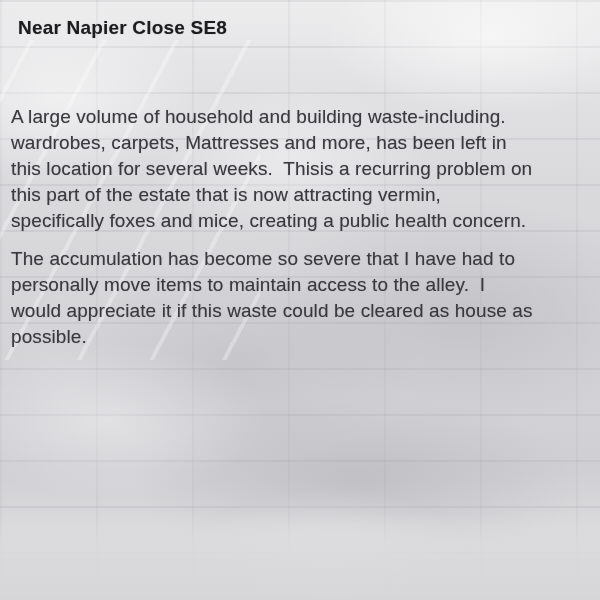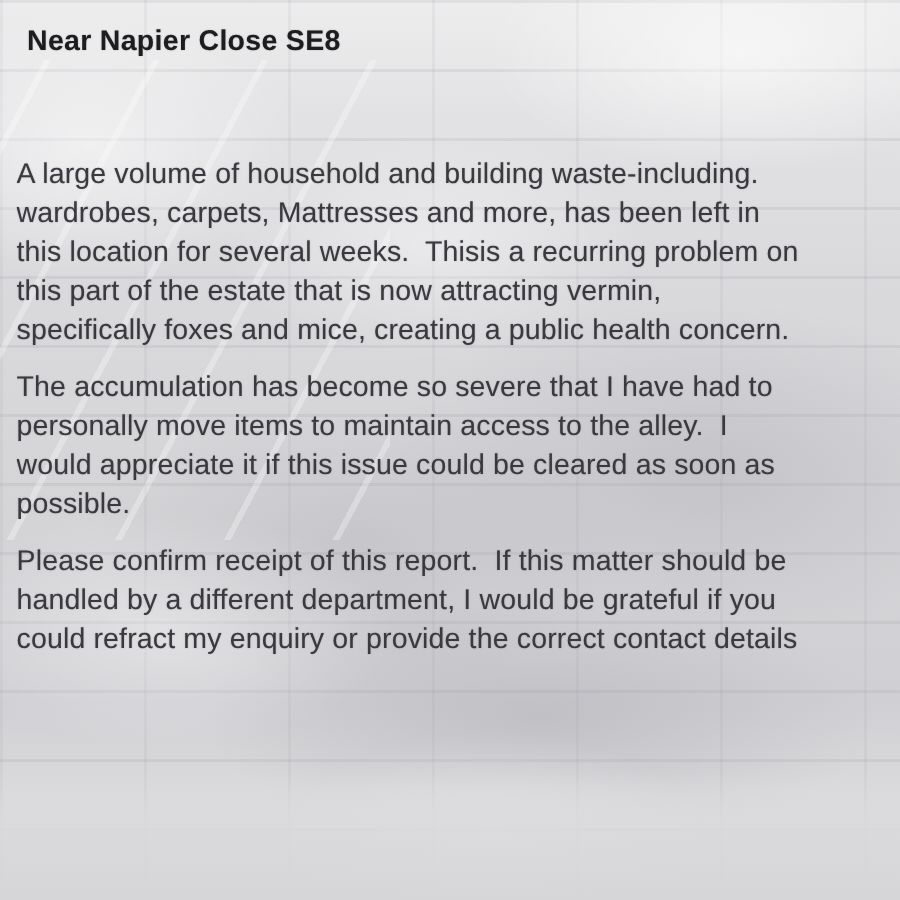--- a/index.html
+++ b/index.html
@@ -103,20 +103,17 @@
   <h1 class="title">Near Napier Close SE8</h1>
 
   <div class="body-text">
     <p>A large volume of household and building waste-including.
 wardrobes, carpets, Mattresses and more, has been left in
 this location for several weeks.  Thisis a recurring problem on
 this part of the estate that is now attracting vermin,
 specifically foxes and mice, creating a public health concern.</p>
     <p>The accumulation has become so severe that I have had to
 personally move items to maintain access to the alley.  I
-would appreciate it if this issue could be cleared as soon as
+would appreciate it if this waste could be cleared as house as
 possible.</p>
-    <p>Please confirm receipt of this report.  If this matter should be
-handled by a different department, I would be grateful if you
-could refract my enquiry or provide the correct contact details</p>
   </div>
 
 </div>
 
 </body></html>

